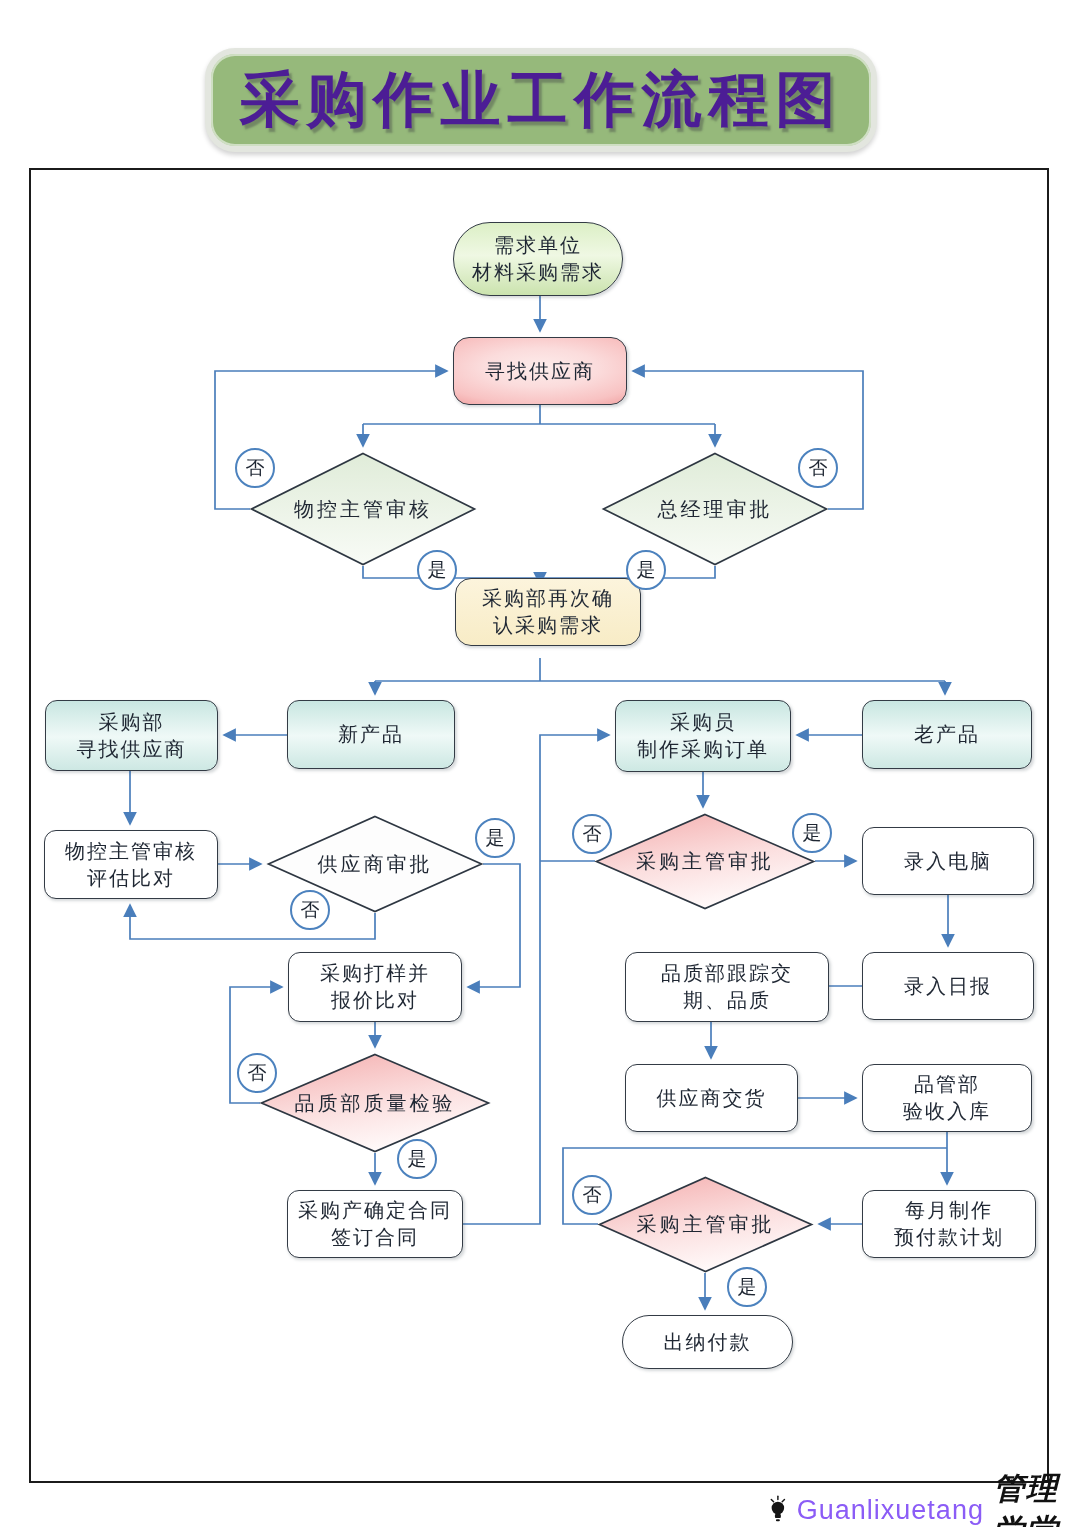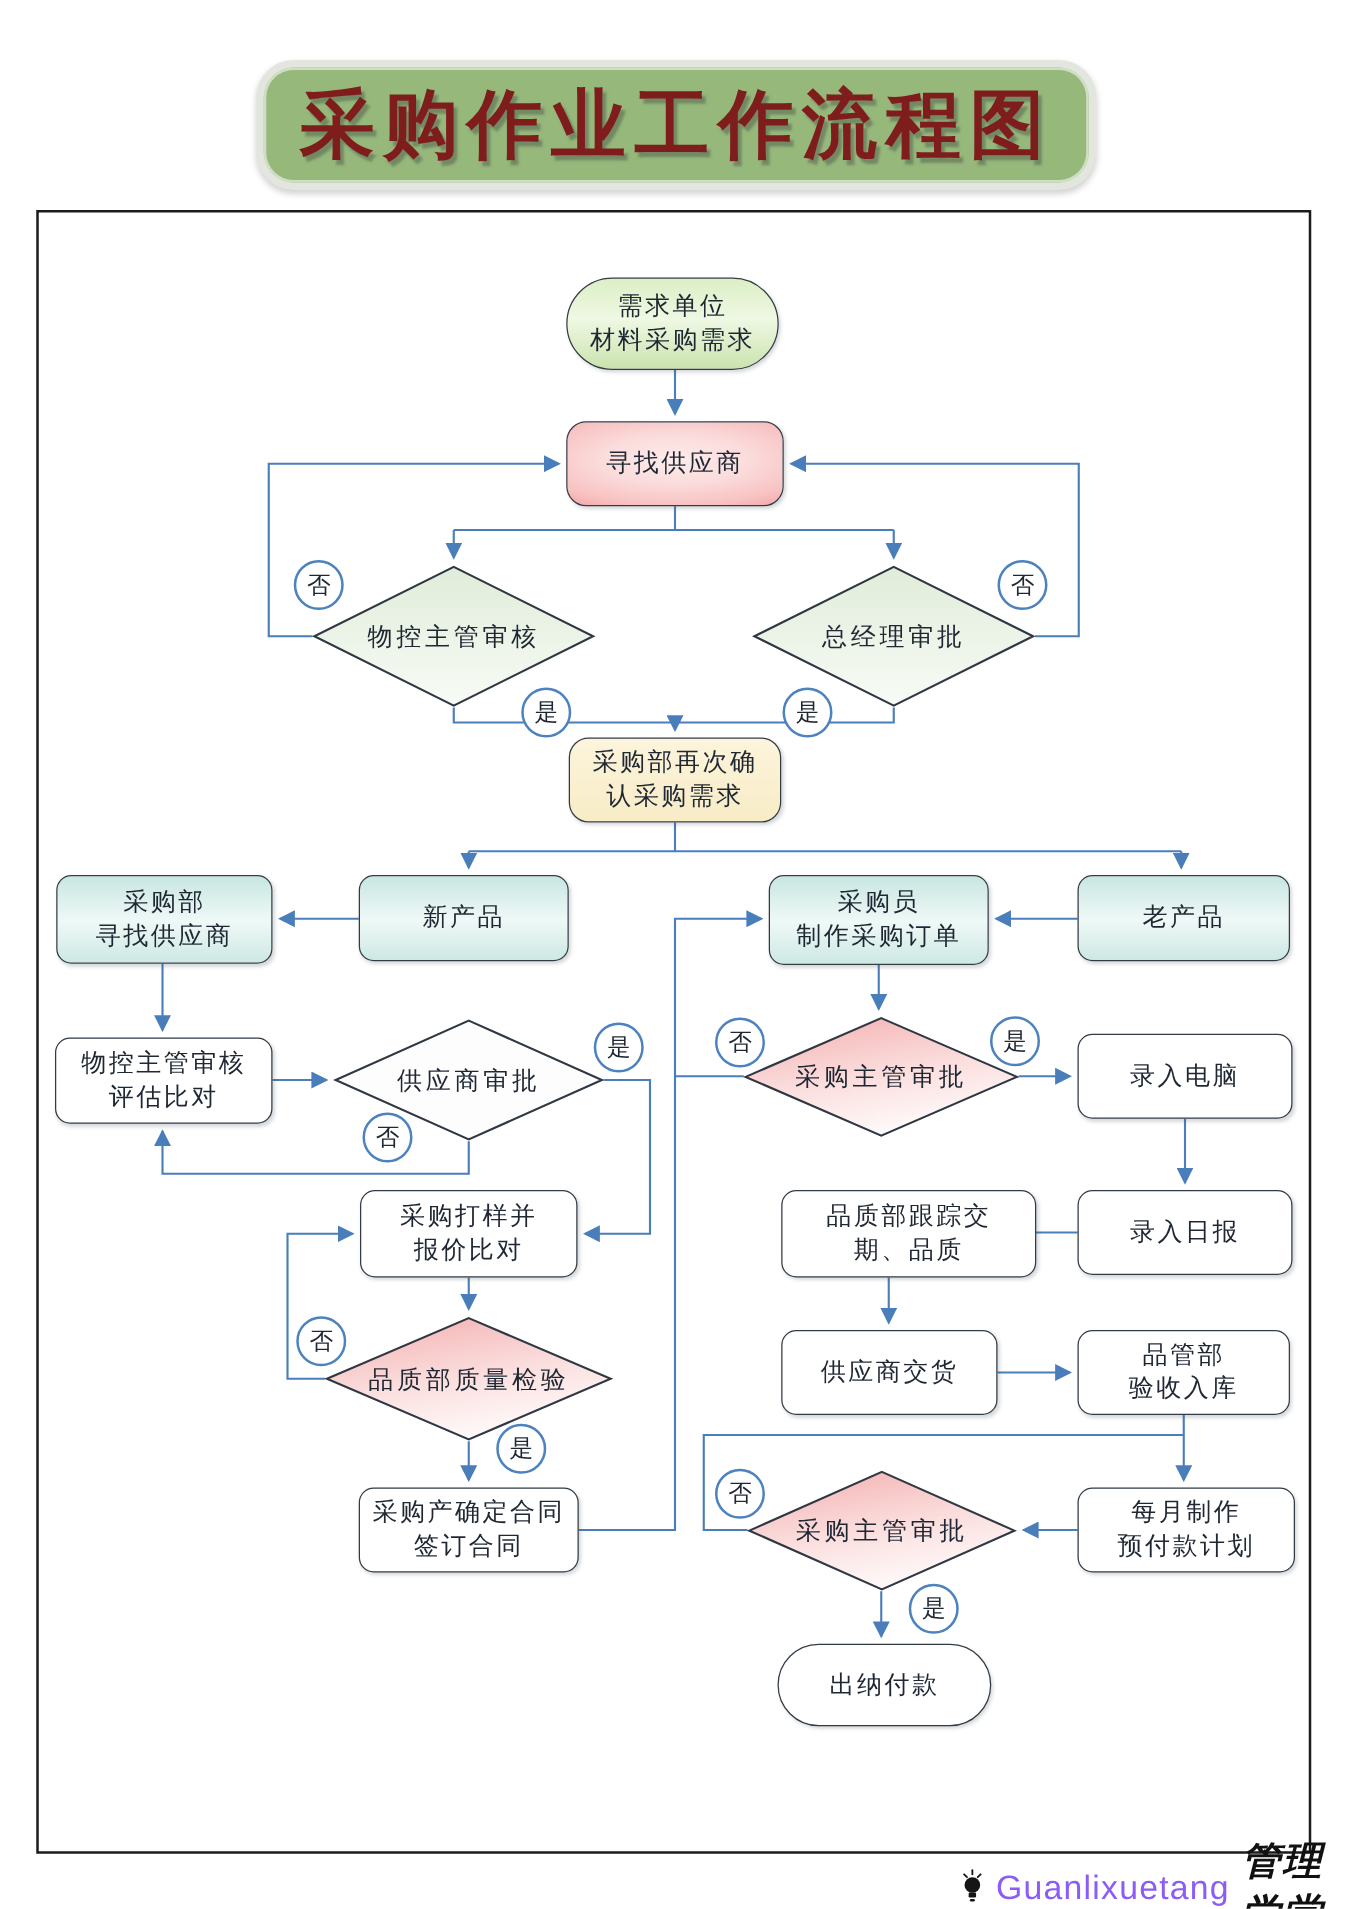--- a/index.html
+++ b/index.html
@@ -15,21 +15,21 @@
     position:absolute;left:205px;top:48px;width:672px;height:104px;
     background:#e3e6df;border-radius:30px;padding:6px;box-sizing:border-box;
     box-shadow:0 3px 5px rgba(0,0,0,.18);z-index:2;
   }
   .title-inner{
     width:100%;height:100%;background:#96b97b;border-radius:24px;
     display:flex;align-items:center;justify-content:center;
     box-shadow:inset 0 0 0 2px rgba(255,255,255,.55);
   }
   .title-text{
-    font-size:60px;font-weight:bold;color:#7f1d1d;letter-spacing:7px;
+    font-size:60px;font-weight:bold;color:#4c1d95;letter-spacing:7px;
     text-shadow:3px 4px 2px rgba(96,110,88,.65);white-space:nowrap;
   }
   .conn{position:absolute;left:0;top:0;z-index:1;}
   .node{
     position:absolute;display:flex;align-items:center;justify-content:center;
     text-align:center;font-size:20px;letter-spacing:2px;line-height:1.35;
     white-space:pre-line;z-index:2;border:1.7px solid #333b45;border-radius:12px;
     box-sizing:border-box;box-shadow:1.5px 2px 3px rgba(70,80,90,.22);
   }
   .stadium{border-radius:40px;}
@@ -111,21 +111,21 @@
     <path d="M947,1132 L947,1184" marker-end="url(#arw)"></path>
     <path d="M862,1224 L819,1224" marker-end="url(#arw)"></path>
     <path d="M598,1224 L563,1224 L563,1148 L947,1148"></path>
     <path d="M705,1273 L705,1309" marker-end="url(#arw)"></path>
   </g>
 </svg>
 
 <div class="node stadium green" style="left:453px;top:222px;width:170px;height:74px">需求单位
 材料采购需求</div>
 <div class="node r16 pinkbox" style="left:453px;top:337px;width:174px;height:68px">寻找供应商</div>
-<div class="node r16 yellow" style="left:455px;top:590px;width:170px;height:68px">采购部再次确
+<div class="node r16 yellow" style="left:455px;top:578px;width:186px;height:68px">采购部再次确
 认采购需求</div>
 <div class="node teal" style="left:287px;top:700px;width:168px;height:69px">新产品</div>
 <div class="node teal" style="left:45px;top:700px;width:173px;height:71px">采购部
 寻找供应商</div>
 <div class="node teal" style="left:862px;top:700px;width:170px;height:69px">老产品</div>
 <div class="node teal" style="left:615px;top:700px;width:176px;height:72px">采购员
 制作采购订单</div>
 <div class="node whitebox" style="left:44px;top:830px;width:174px;height:69px">物控主管审核
 评估比对</div>
 <div class="node whitebox" style="left:288px;top:952px;width:174px;height:70px">采购打样并
@@ -134,21 +134,21 @@
 签订合同</div>
 <div class="node whitebox" style="left:862px;top:827px;width:172px;height:68px">录入电脑</div>
 <div class="node whitebox" style="left:862px;top:952px;width:172px;height:68px">录入日报</div>
 <div class="node whitebox" style="left:625px;top:952px;width:204px;height:70px">品质部跟踪交
 期、品质</div>
 <div class="node whitebox" style="left:625px;top:1064px;width:173px;height:68px">供应商交货</div>
 <div class="node whitebox" style="left:862px;top:1064px;width:170px;height:68px">品管部
 验收入库</div>
 <div class="node whitebox" style="left:862px;top:1190px;width:174px;height:68px">每月制作
 预付款计划</div>
-<div class="node stadium whitebox" style="left:622px;top:1315px;width:171px;height:66px">出纳付款</div>
+<div class="node stadium whitebox" style="left:622px;top:1315px;width:171px;height:54px">出纳付款</div>
 
 <div class="diamond" style="left:250px;top:452px;width:226px;height:114px">
   <svg viewBox="0 0 226 114" preserveAspectRatio="none">
     <defs>
         <linearGradient id="dg1" x1="0" y1="0" x2="0" y2="1">
       <stop offset="0" stop-color="#e0ecd9"></stop>
           <stop offset="1" stop-color="#f8fbf6"></stop>
     </linearGradient>
       </defs>
     <polygon points="113,1.5 224.5,57 113,112.5 1.5,57" fill="url(#dg1)" stroke="#2e3742" stroke-width="1.7"></polygon>

